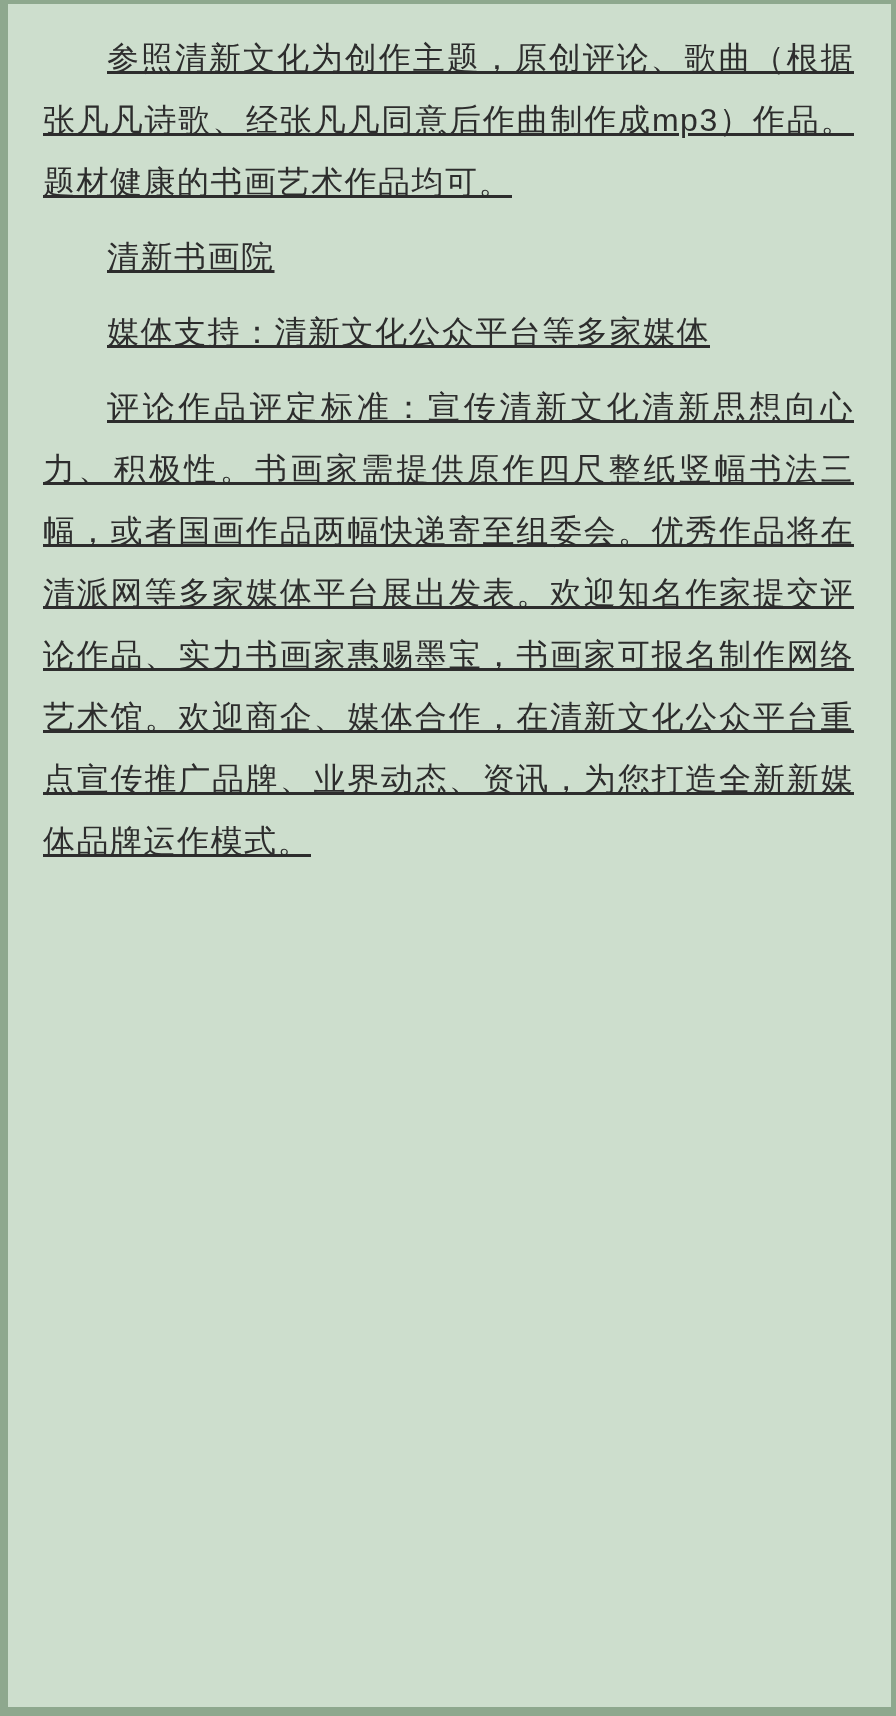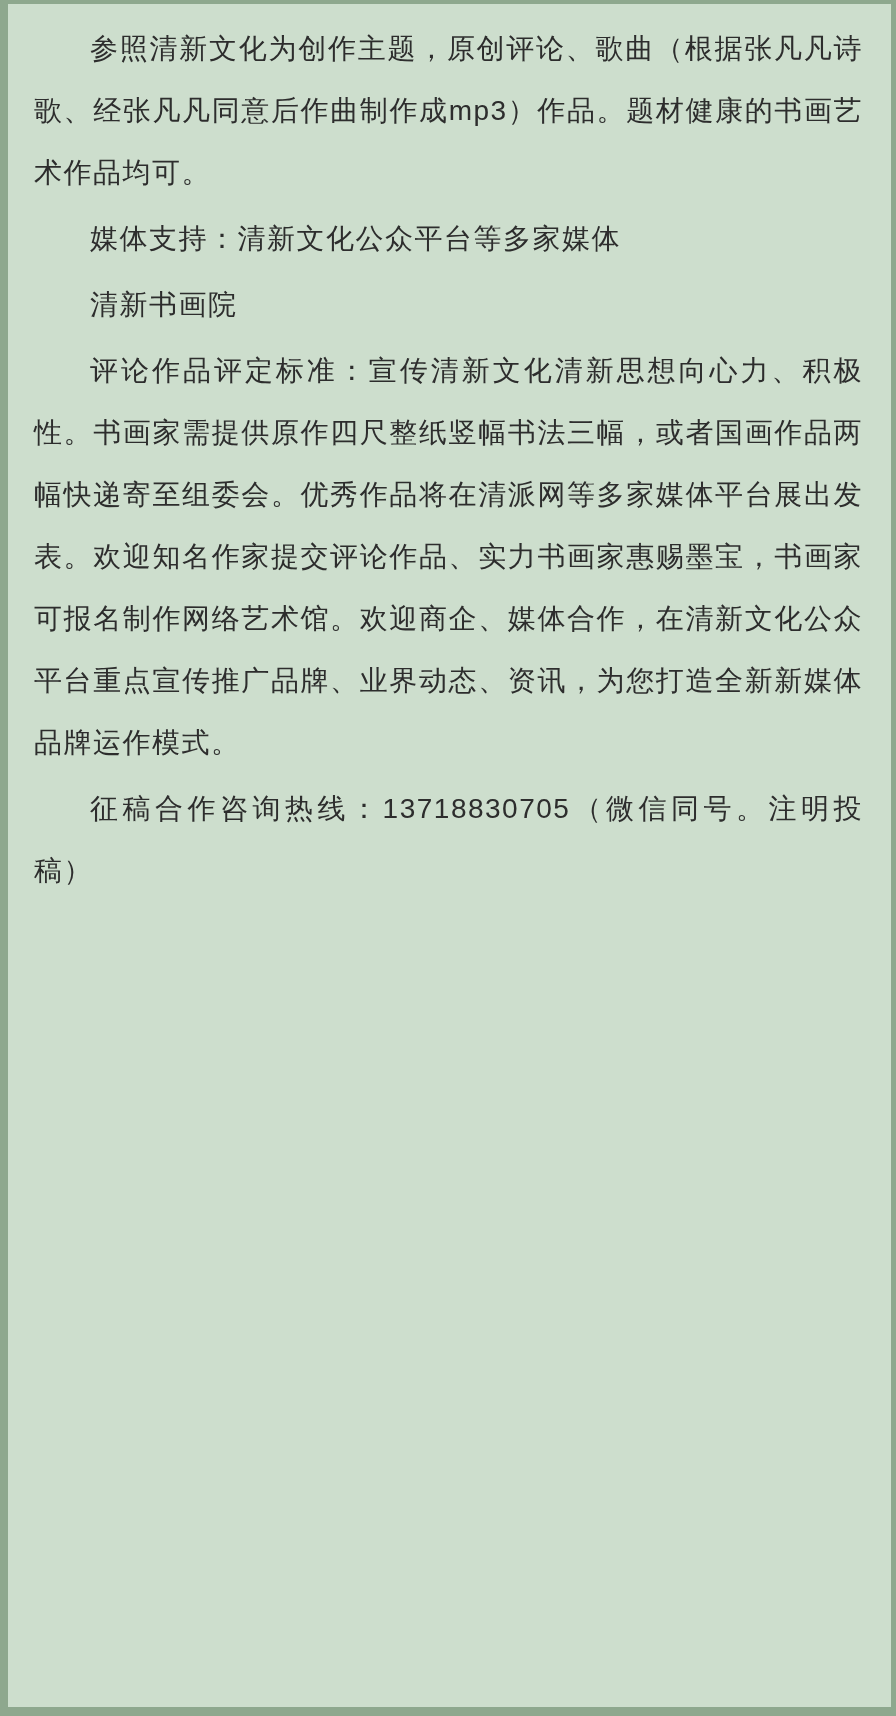--- a/index.html
+++ b/index.html
@@ -24,35 +24,35 @@
     background: var(--bg, #cddecd);
   }
   .page {
     box-sizing: border-box;
     width: 100%;
     height: 100%;
     padding: 10px 24px 0 22px;
     color: var(--fg, #2d2d2d);
   }
   .para {
-    margin: 4px;
-    font-size: 28px;
+    margin: 13px;
+    font-size: 32px;
     line-height: 62px;
     letter-spacing: 1.5px;
     text-indent: 2em;
     text-align: justify;
     text-justify: inter-character;
     word-break: break-all;
     overflow-wrap: anywhere;
+    text-decoration: underline;
   }
 </style>
 </head>
 <body>
 
 <div class="photo-frame">
   <div class="page">
     <p class="para">参照清新文化为创作主题，原创评论、歌曲（根据张凡凡诗歌、经张凡凡同意后作曲制作成mp3）作品。题材健康的书画艺术作品均可。</p>
+    <p class="para">清新书画院</p>
     <p class="para">媒体支持：清新文化公众平台等多家媒体</p>
-    <p class="para">清新书画院</p>
     <p class="para">评论作品评定标准：宣传清新文化清新思想向心力、积极性。书画家需提供原作四尺整纸竖幅书法三幅，或者国画作品两幅快递寄至组委会。优秀作品将在清派网等多家媒体平台展出发表。欢迎知名作家提交评论作品、实力书画家惠赐墨宝，书画家可报名制作网络艺术馆。欢迎商企、媒体合作，在清新文化公众平台重点宣传推广品牌、业界动态、资讯，为您打造全新新媒体品牌运作模式。</p>
-    <p class="para">征稿合作咨询热线：13718830705（微信同号。注明投稿）</p>
   </div>
 </div>
 
 </body></html>

